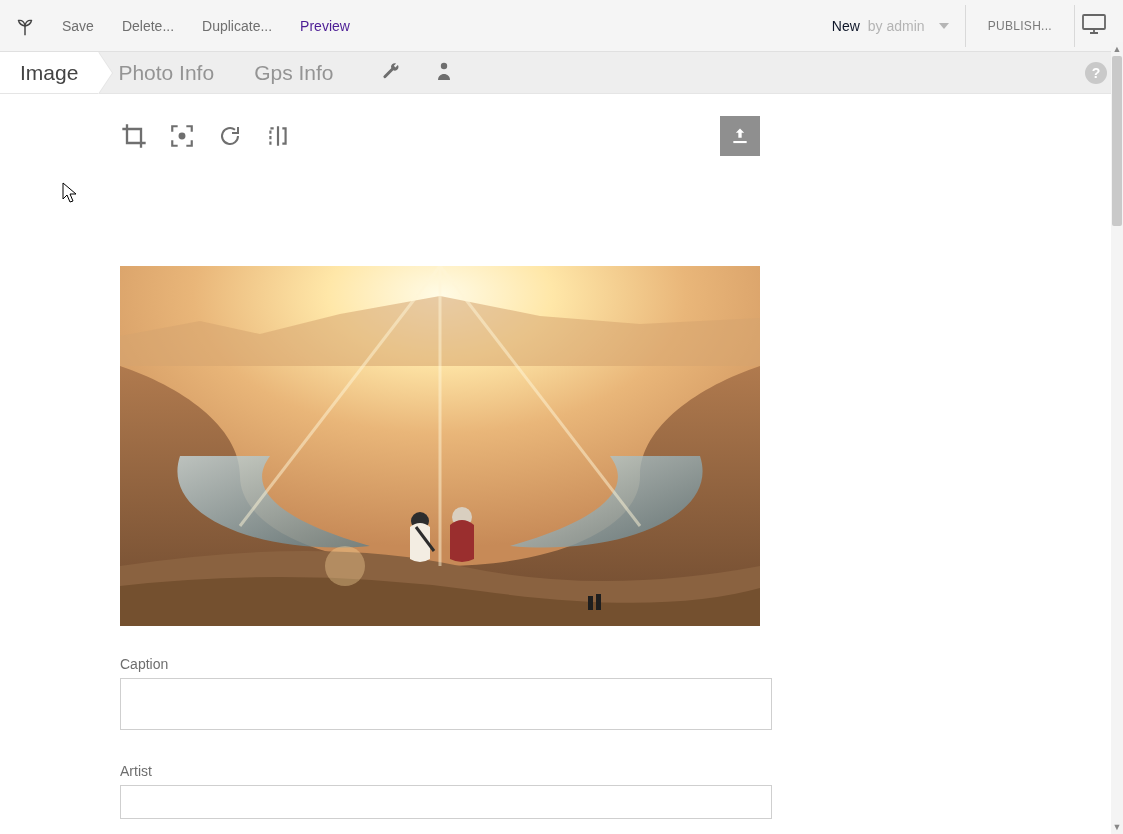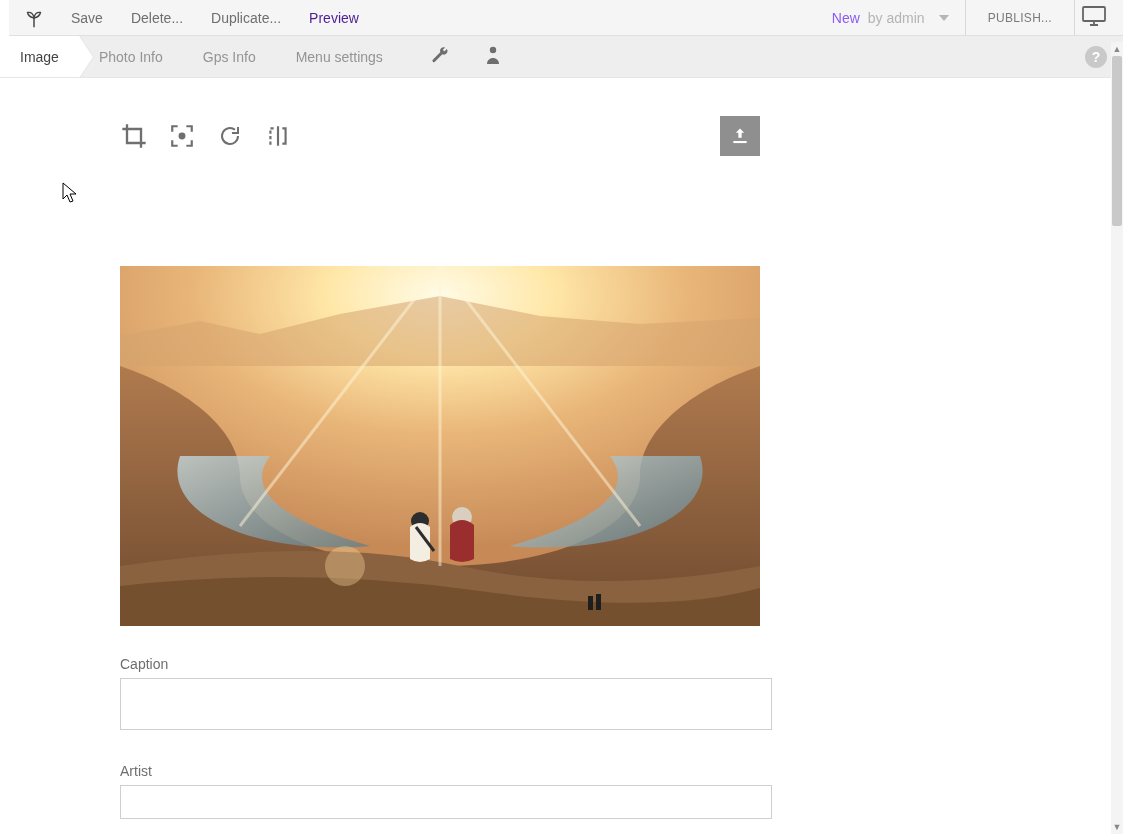--- a/index.html
+++ b/index.html
@@ -1,35 +1,35 @@
 <!DOCTYPE html>
 <html><head>
   <meta charset="utf-8">
   <style>
     * { box-sizing: border-box; margin: 0; padding: 0; }
     body { font-family: "Helvetica Neue", Arial, sans-serif; font-size: 14px; color: #444; background: #fff; width: 1123px; height: 834px; overflow: hidden; position: relative; }
 
     
-    .topbar { height: 36px; background: #f5f5f5; border-bottom: 1px solid #e0e0e0; display: flex; align-items: center; padding: 0 0 0 14px; position: relative; margin-left: 9px; }
+    .topbar { height: 52px; background: #f5f5f5; border-bottom: 1px solid #e0e0e0; display: flex; align-items: center; padding: 0 0 0 14px; position: relative; }
     .logo { width: 22px; height: 22px; margin-right: 26px; }
     .top-actions { display: flex; gap: 28px; }
     .top-actions span { color: #6f6f6f; cursor: pointer; }
     .top-actions span.disabled { color: #4c1d95; cursor: default; }
     .topbar-right { margin-left: auto; display: flex; align-items: center; height: 100%; }
     .status-wrap { display: flex; align-items: center; gap: 8px; padding-right: 16px; font-size: 14px; }
-    .status-new { color: #8b5cf6; }
+    .status-new { color: #0f172a; }
     .status-by  { color: #b4b4b4; }
     .caret { border-left: 5px solid transparent; border-right: 5px solid transparent; border-top: 6px solid #b5b5b5; width: 0; height: 0; margin-left: 6px; }
     .sep-v { width: 1px; height: 42px; background: #d9d9d9; }
     .publish { padding: 0 22px; color: #7a7a7a; cursor: pointer; font-size: 12px; letter-spacing: .3px; }
     .desktop-icon { padding: 0 16px 0 6px; }
 
     
     .tabstrip { height: 42px; background: #eeeeee; display: flex; align-items: stretch; padding-left: 0; position: relative; border-bottom: 1px solid #e5e5e5; }
-    .tab { display: flex; align-items: center; padding: 0 20px; color: #949494; cursor: pointer; font-size: 14px; position: relative; }
+    .tab { display: flex; align-items: center; padding: 0 20px; color: #949494; cursor: pointer; font-size: 21px; position: relative; }
     .tab.active { background: #ffffff; color: #444; }
     .tab.active::after { content: ""; position: absolute; right: -14px; top: 0; bottom: 0; width: 0; border-top: 21px solid transparent; border-bottom: 21px solid transparent; border-left: 14px solid #ffffff; filter: drop-shadow(1px 0 0 #e4e4e4); }
     .tabstrip .tool-icons { display: flex; align-items: center; gap: 36px; margin-left: 28px; }
     .help { margin-left: auto; margin-right: 16px; display: flex; align-items: center; }
     .help-circle { width: 22px; height: 22px; border-radius: 50%; background: #c9c9c9; color: #fff; font-size: 14px; font-weight: bold; display: flex; align-items: center; justify-content: center; }
 
     
     .content-scroll { position: absolute; top: 84px; left: 0; right: 12px; bottom: 0; overflow-y: auto; }
     .content { padding: 32px 0 0 120px; width: 760px; }
     .edit-toolbar { display: flex; align-items: center; gap: 20px; margin-bottom: 110px; position: relative; width: 640px; }
@@ -89,23 +89,20 @@
 
 <div class="tabstrip">
   <div class="tab active">
       <span>Image</span>
     </div>
   <div class="tab">
       <span>Photo Info</span>
     </div>
   <div class="tab">
       <span>Gps Info</span>
-    </div>
-  <div class="tab">
-      <span>Menu settings</span>
     </div>
 
   <div class="tool-icons">
     <span>
       <svg width="18" height="18" viewBox="0 0 24 24" fill="#6e6e6e">
           <path d="M22 6.5a5 5 0 0 1-6.9 4.6L5.5 20.7a2 2 0 1 1-2.8-2.8L12.3 8.4A5 5 0 0 1 18.9 2l-3.1 3.1 2.1 2.1L21 4.1c.6.7 1 1.5 1 2.4z"></path>
         </svg>
     </span>
     <span>
       <svg width="16" height="18" viewBox="0 0 16 18" fill="#6e6e6e">

